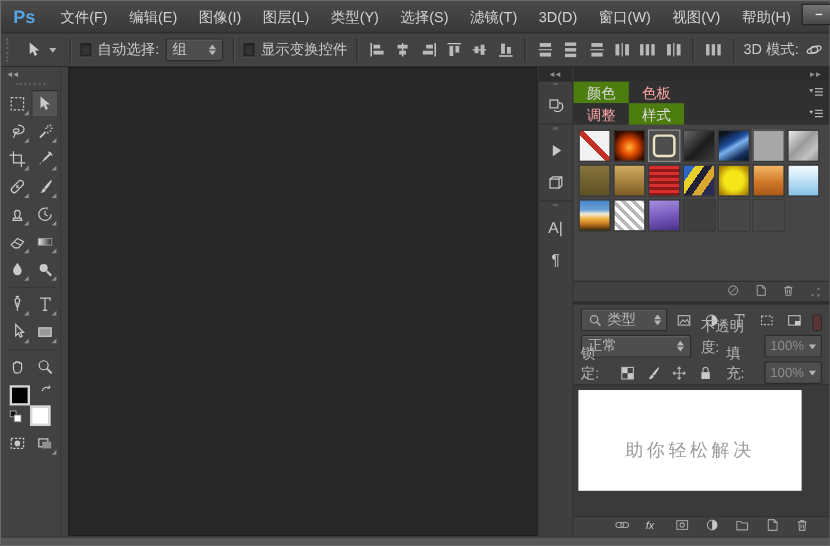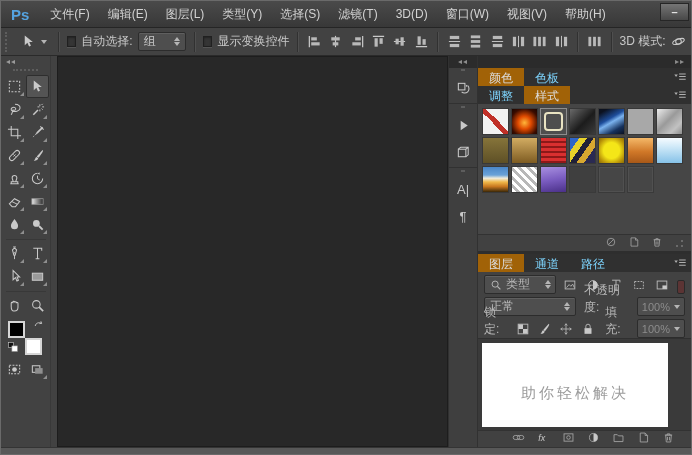--- a/index.html
+++ b/index.html
@@ -59,22 +59,22 @@
   .minidock { width:29px; flex:0 0 29px; background:#3f3f3f; border-left:1px solid #313131; display:flex; flex-direction:column; }
   .md-head { height:12px; background:#2b2b2b; color:#8d8d8d; font-size:8px; line-height:12px; text-align:center; letter-spacing:1px; }
   .md-item { height:27px; display:flex; align-items:center; justify-content:center; color:#c9c9c9; }
   .md-glyph { font-size:13px; color:#c9c9c9; }
   .md-sep { height:1px; background:#313131; margin:1px 0; }
 
   
   .panels { width:214px; flex:0 0 214px; background:#424242; border-left:1px solid #313131; display:flex; flex-direction:column; }
   .pn-head { height:12px; flex:0 0 12px; background:#2b2b2b; color:#8d8d8d; font-size:8px; line-height:12px; text-align:right; padding-right:6px; letter-spacing:1px; }
   .tabbar { height:18px; flex:0 0 18px; background:#303030; display:flex; align-items:stretch; }
-  .tab { padding:2px 11px 0; color:#7dd3fc; line-height:16px; white-space:nowrap; }
-  .tab.active { background:#a16207; color:#dcdcdc;text-align:right; }
+  .tab { padding:2px 11px 0; color:#fca5a5; line-height:16px; white-space:nowrap; }
+  .tab.active { background:#4d7c0f; color:#dcdcdc;text-align:right; }
   .pn-menu { margin-left:auto; width:22px; display:flex; align-items:center; justify-content:center; }
   .pn-menu svg { width:14px; height:14px; stroke:#b0b0b0; stroke-width:1.2; fill:none; }
   .styles-body { background:#464646; padding:4px 4px 0; flex:0 0 93px; }
   .sw-grid { display:grid; grid-template-columns:repeat(7,27px); gap:2px; }
   .sw { width:27px; height:27px; border:1px solid #383838; position:relative; }
   .sw.selected { border-color:#8d8d8d; }
   .sw.selected::after { content:""; position:absolute; inset:3px; border:2px solid #e9e3c2; border-radius:4px; }
   .sw.slot { border:1px solid #3a3a3a; box-shadow:inset 0 0 0 1px #505050; }
   .sw.pressed { border-color:#3a3a3a; }
   .sw.blank { border-color:transparent; }
@@ -297,20 +297,21 @@
   </defs>
 </svg>
 
 <div class="window">
 
   <div class="titlebar">
     <span class="logo">Ps</span>
     <div class="menu">
       <span class="mi">文件(F)</span>
       <span class="mi">编辑(E)</span>
+      <span class="mi">图像(I)</span>
       <span class="mi">图层(L)</span>
       <span class="mi">类型(Y)</span>
       <span class="mi">选择(S)</span>
       <span class="mi">滤镜(T)</span>
       <span class="mi">3D(D)</span>
       <span class="mi">窗口(W)</span>
       <span class="mi">视图(V)</span>
       <span class="mi">帮助(H)</span>
     </div>
     <div class="winbtns">
@@ -642,30 +643,20 @@
               <use href="#ic-new"></use>
             </svg></span>
         <span><svg>
               <use href="#ic-trash"></use>
             </svg></span>
         <span class="corner-grip"></span>
       </div>
 
       <div class="group-sep"></div>
 
-      <div class="tabbar">
-        <span class="tab active">图层</span>
-        <span class="tab">通道</span>
-        <span class="tab">路径</span>
-        <span class="pn-menu">
-            <svg>
-              <use href="#ic-menu"></use>
-            </svg>
-          </span>
-      </div>
 
       <div class="lr-row">
         <div class="dd search">
           <svg>
               <use href="#ic-search"></use>
             </svg>
           <span>类型</span>
           <span class="spin">
               <i class="up"></i>
               <i class="dn"></i>

